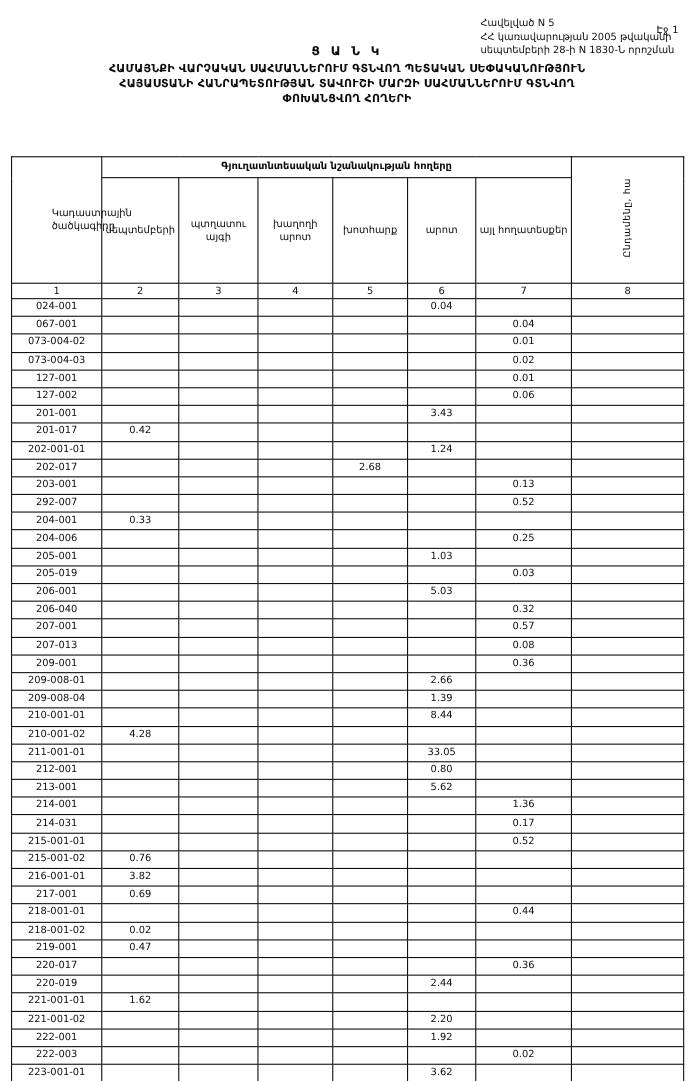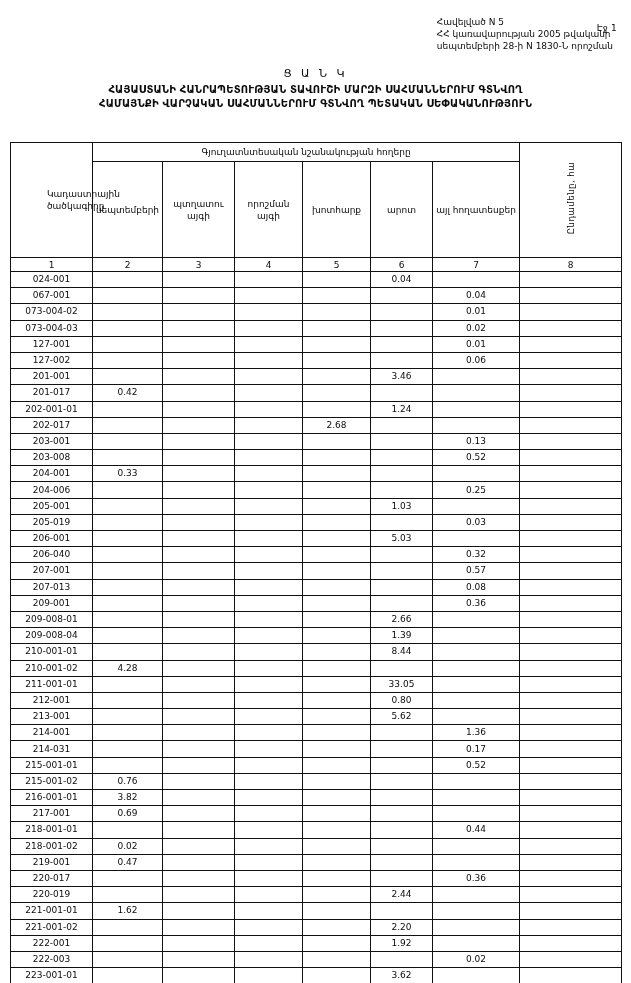--- a/index.html
+++ b/index.html
@@ -45,24 +45,23 @@
 
   .title-block {
     position: absolute;
     top: 40px;
     left: 0;
     width: 631px;
     text-align: center;
   }
   .title-main {
     font-size: 11px;
-    font-weight: normal;
+    font-weight: bold;
     letter-spacing: 3px;
     margin-bottom: 3px;
-    margin-top: 27px;
   }
   .title-line {
     font-size: 10px;
     font-weight: bold;
     line-height: 14px;
     letter-spacing: 0.2px;
   }
 
   
   .tbl-wrap {
@@ -79,21 +78,21 @@
   table.main th, table.main td {
     border: 1px solid #111;
     padding: 0;
     font-size: 9px;
     text-align: center;
     vertical-align: middle;
   }
   .grp-head {
     height: 18px;
     font-size: 9.5px;
-    font-weight: normal;
+    font-weight: bold;
   }
   .col-head {
     height: 95px;
     font-size: 9px;
     font-weight: normal;
     line-height: 12px;
   }
   .col-head .two-line { display: block; margin-left: 36px; }
   .vert {
     writing-mode: vertical-rl;
@@ -133,22 +132,23 @@
   <div class="page-num">Էջ 1</div>
 
   <div class="doc-ref">
     <div>Հավելված N 5</div>
     <div>ՀՀ կառավարության 2005 թվականի</div>
     <div>սեպտեմբերի 28-ի N 1830-Ն որոշման</div>
   </div>
 
   <div class="title-block">
     <div class="title-main">Ց Ա Ն Կ</div>
+    <div class="title-line">ՀԱՄԱՅՆՔԻ ՎԱՐՉԱԿԱՆ ՍԱՀՄԱՆՆԵՐՈՒՄ ԳՏՆՎՈՂ  ՊԵՏԱԿԱՆ ՍԵՓԱԿԱՆՈՒԹՅՈՒՆ</div>
     <div class="title-line">ՀԱՅԱՍՏԱՆԻ ՀԱՆՐԱՊԵՏՈՒԹՅԱՆ  ՏԱՎՈՒՇԻ  ՄԱՐԶԻ ՍԱՀՄԱՆՆԵՐՈՒՄ ԳՏՆՎՈՂ</div>
-    <div class="title-line">ՀԱՄԱՅՆՔԻ ՎԱՐՉԱԿԱՆ ՍԱՀՄԱՆՆԵՐՈՒՄ ԳՏՆՎՈՂ  ՊԵՏԱԿԱՆ ՍԵՓԱԿԱՆՈՒԹՅՈՒՆ</div>
+    <div class="title-line">ՓՈԽԱՆՑՎՈՂ  ՀՈՂԵՐԻ</div>
   </div>
 
   <div class="tbl-wrap">
     <table class="main">
       <colgroup>
         <col class="w1">
           <col class="w2">
           <col class="w3">
           <col class="w4">
         <col class="w5">
@@ -162,21 +162,21 @@
             <span class="two-line">Կադաստրային ծածկագիրը</span>
           </th>
           <th colspan="6" class="grp-head">Գյուղատնտեսական նշանակության հողերը</th>
           <th rowspan="2" class="col-head">
             <span class="vert">Ընդամենը, հա</span>
           </th>
         </tr>
         <tr>
           <th class="col-head">սեպտեմբերի</th>
           <th class="col-head">պտղատու այգի</th>
-          <th class="col-head">որոշման այգի</th>
+          <th class="col-head">խաղողի արոտ</th>
           <th class="col-head">խոտհարք</th>
           <th class="col-head">արոտ</th>
           <th class="col-head">այլ հողատեսքեր</th>
         </tr>
         <tr class="numrow">
           <td>1</td>
           <td>2</td>
           <td>3</td>
           <td>4</td>
           <td>5</td>
@@ -245,21 +245,21 @@
             <td class="c-val"></td>
             <td class="c-val">0.06</td>
             <td class="c-val"></td>
           </tr>
           <tr class="datarow">
             <td class="c-code">201-001</td>
             <td class="c-val"></td>
             <td class="c-val"></td>
             <td class="c-val"></td>
             <td class="c-val"></td>
-            <td class="c-val">3.46</td>
+            <td class="c-val">3.43</td>
             <td class="c-val"></td>
             <td class="c-val"></td>
           </tr>
           <tr class="datarow">
             <td class="c-code">201-017</td>
             <td class="c-val">0.42</td>
             <td class="c-val"></td>
             <td class="c-val"></td>
             <td class="c-val"></td>
             <td class="c-val"></td>
@@ -290,21 +290,21 @@
             <td class="c-code">203-001</td>
             <td class="c-val"></td>
             <td class="c-val"></td>
             <td class="c-val"></td>
             <td class="c-val"></td>
             <td class="c-val"></td>
             <td class="c-val">0.13</td>
             <td class="c-val"></td>
           </tr>
           <tr class="datarow">
-            <td class="c-code">203-008</td>
+            <td class="c-code">292-007</td>
             <td class="c-val"></td>
             <td class="c-val"></td>
             <td class="c-val"></td>
             <td class="c-val"></td>
             <td class="c-val"></td>
             <td class="c-val">0.52</td>
             <td class="c-val"></td>
           </tr>
           <tr class="datarow">
             <td class="c-code">204-001</td>

